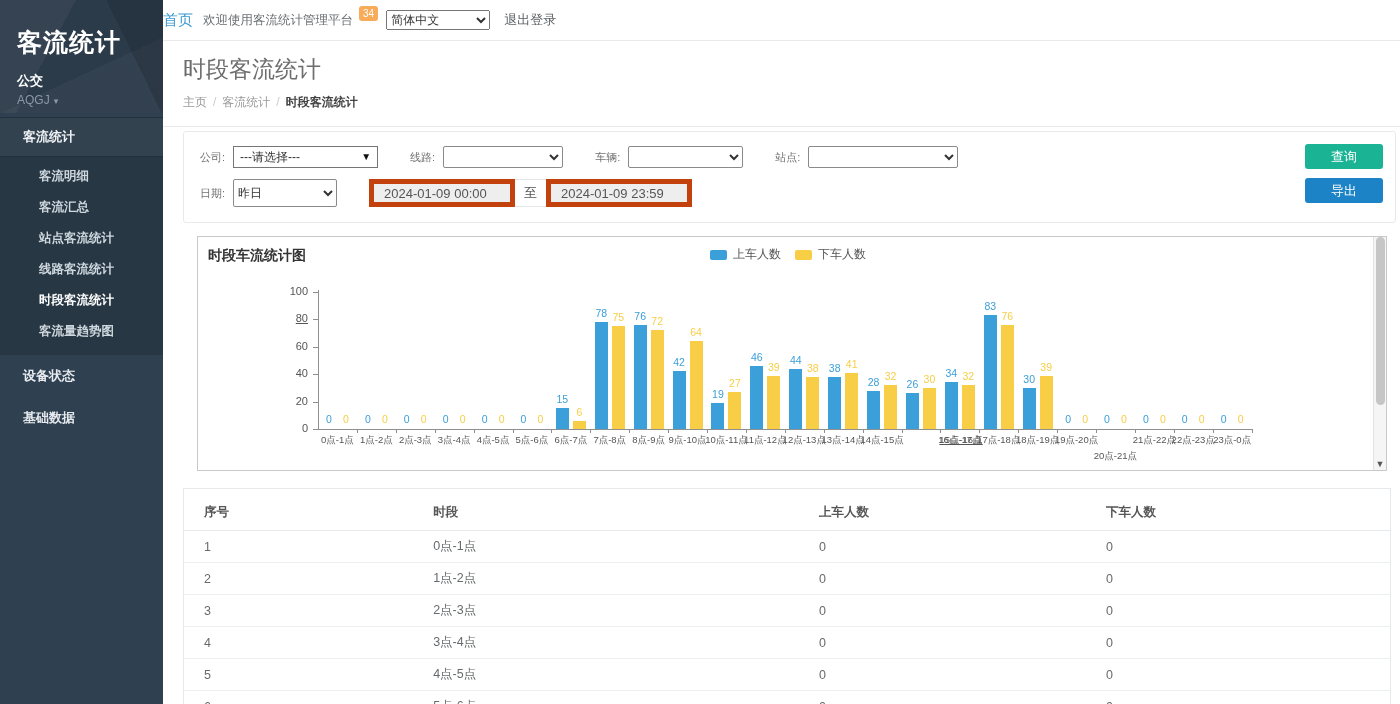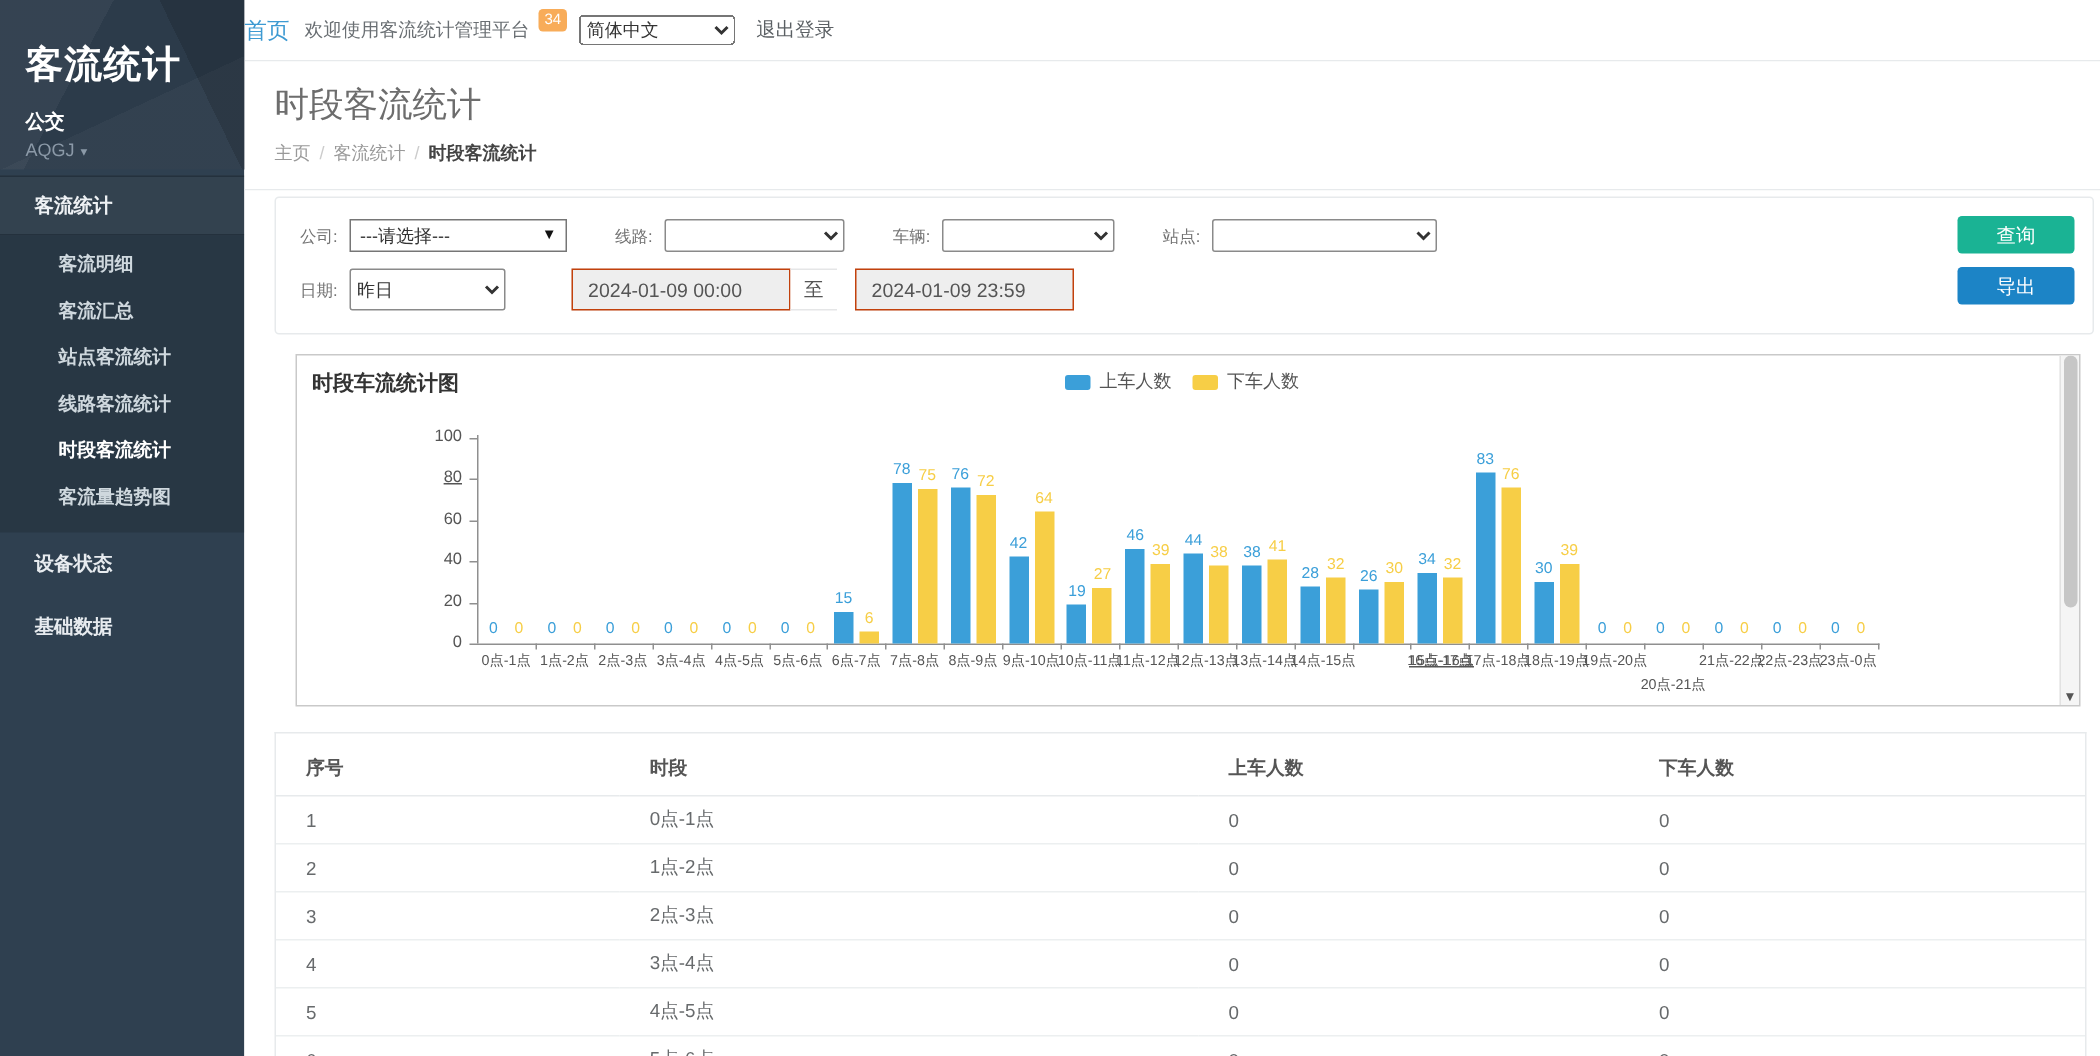--- a/index.html
+++ b/index.html
@@ -56,22 +56,22 @@
   .f-label { font-size:11px; color:#737373; margin-right:8px; white-space:nowrap; }
   .f-group { display:flex; align-items:center; margin-right:32px; }
   .custom-select-wrap { position:relative; width:145px; height:22px; border:1px solid #767676; background:#fff; }
   .custom-select-wrap select { width:100%; height:100%; border:0; appearance:none; -webkit-appearance:none;
     font-size:12px; color:#333; padding:0 18px 0 6px; background:transparent;
     font-family:"Liberation Sans","DejaVu Sans",sans-serif; }
   .custom-caret { position:absolute; right:6px; top:4px; font-size:10px; color:#111; pointer-events:none; }
   .native-select { height:22px; border:1px solid #8a8a8a; border-radius:2px; background:#fff; font-size:12px;
     color:#333; font-family:"Liberation Sans","DejaVu Sans",sans-serif; }
   .w120 { width:120px; } .w115 { width:115px; } .w150 { width:150px; } .w104 { width:104px; height:28px; }
-  .date-input { width:146px; height:28px; background:#eeeeee; border:1px solid #c2410c; font-size:13px;
-    color:#555; padding:0 10px; font-family:"Liberation Sans","DejaVu Sans",sans-serif;margin-left:12px; }
+  .date-input { width:146px; height:28px; background:#eeeeee; border:5px solid #c2410c; font-size:13px;
+    color:#555; padding:0 10px; font-family:"Liberation Sans","DejaVu Sans",sans-serif; }
   .date-to { height:28px; border:1px solid #e5e6e7; border-left:0; border-right:0; background:#fff;
     font-size:13px; color:#555; display:flex; align-items:center; padding:0 9px; }
   .btn-col { position:absolute; right:12px; top:12px; display:flex; flex-direction:column; gap:9px; }
   .btn { width:78px; height:25px; border:0; border-radius:3px; color:#fff; font-size:13px; cursor:pointer;
     font-family:"Liberation Sans","DejaVu Sans",sans-serif; }
   .btn-query { background:#1ab394; }
   .btn-export { background:#1c84c6; }
 
   
   .chart-box { position:relative; margin:13px 9px 0 14px; height:235px; border:1px solid #c9c9c9;

